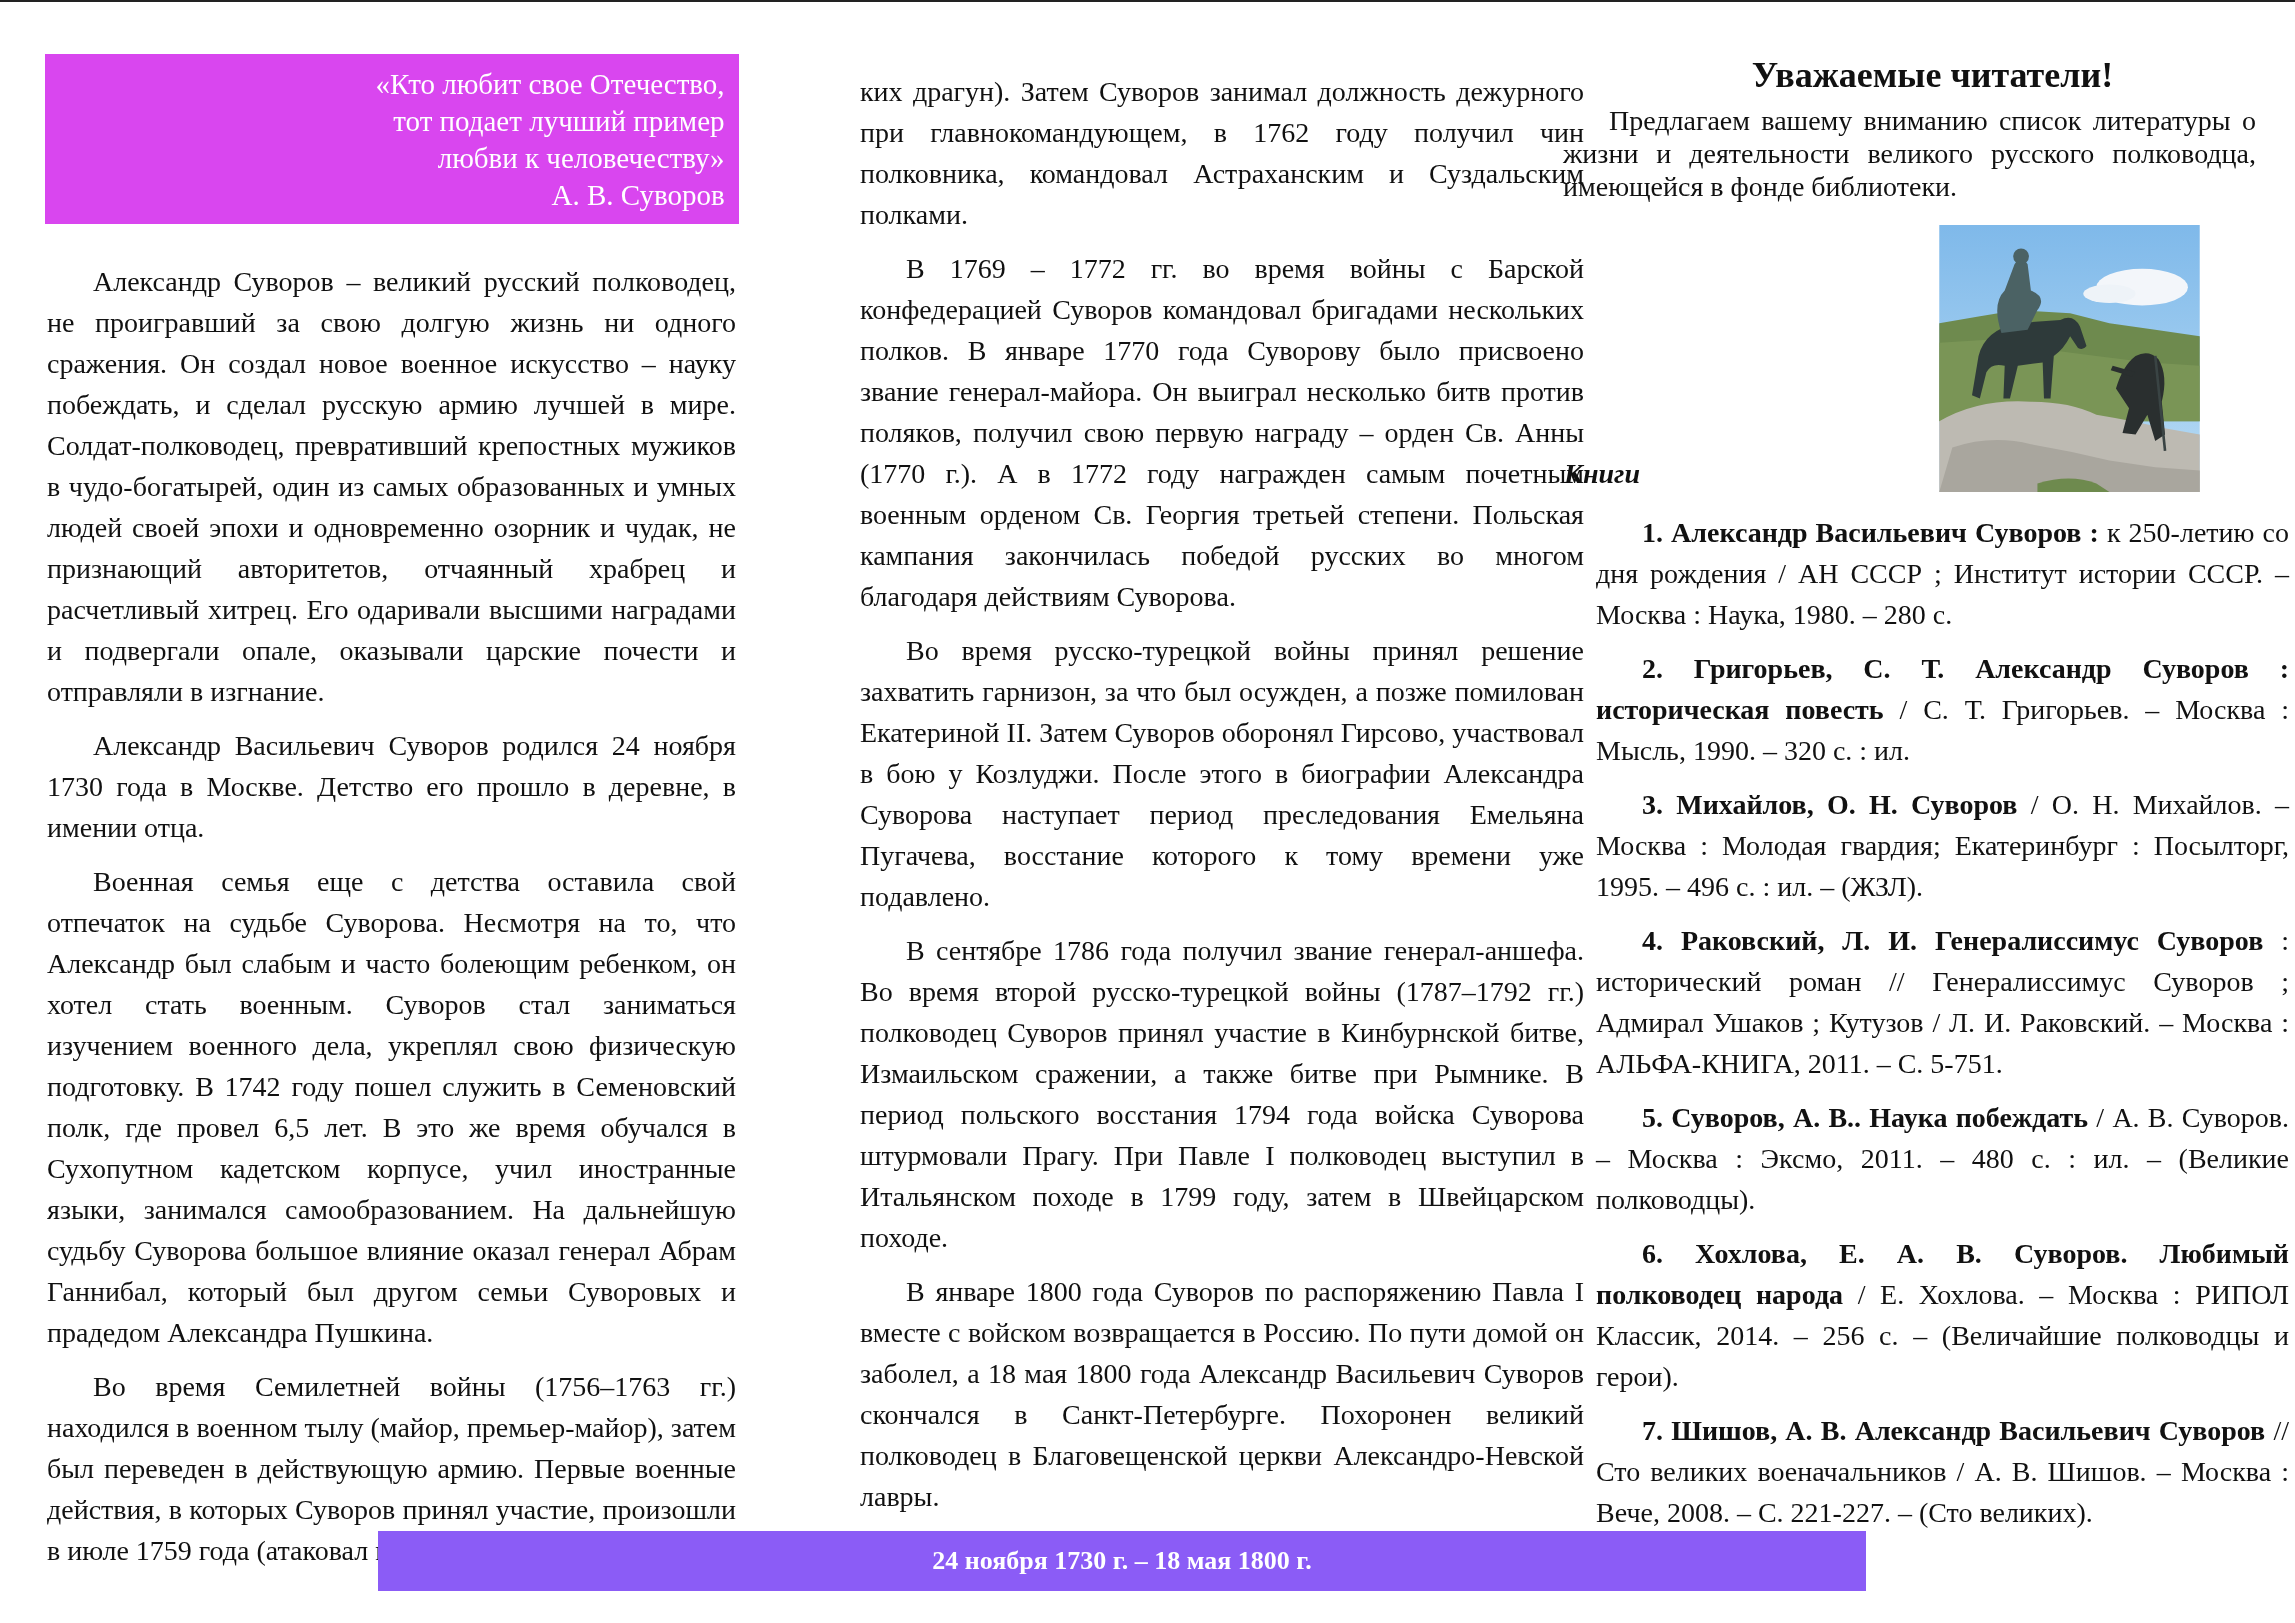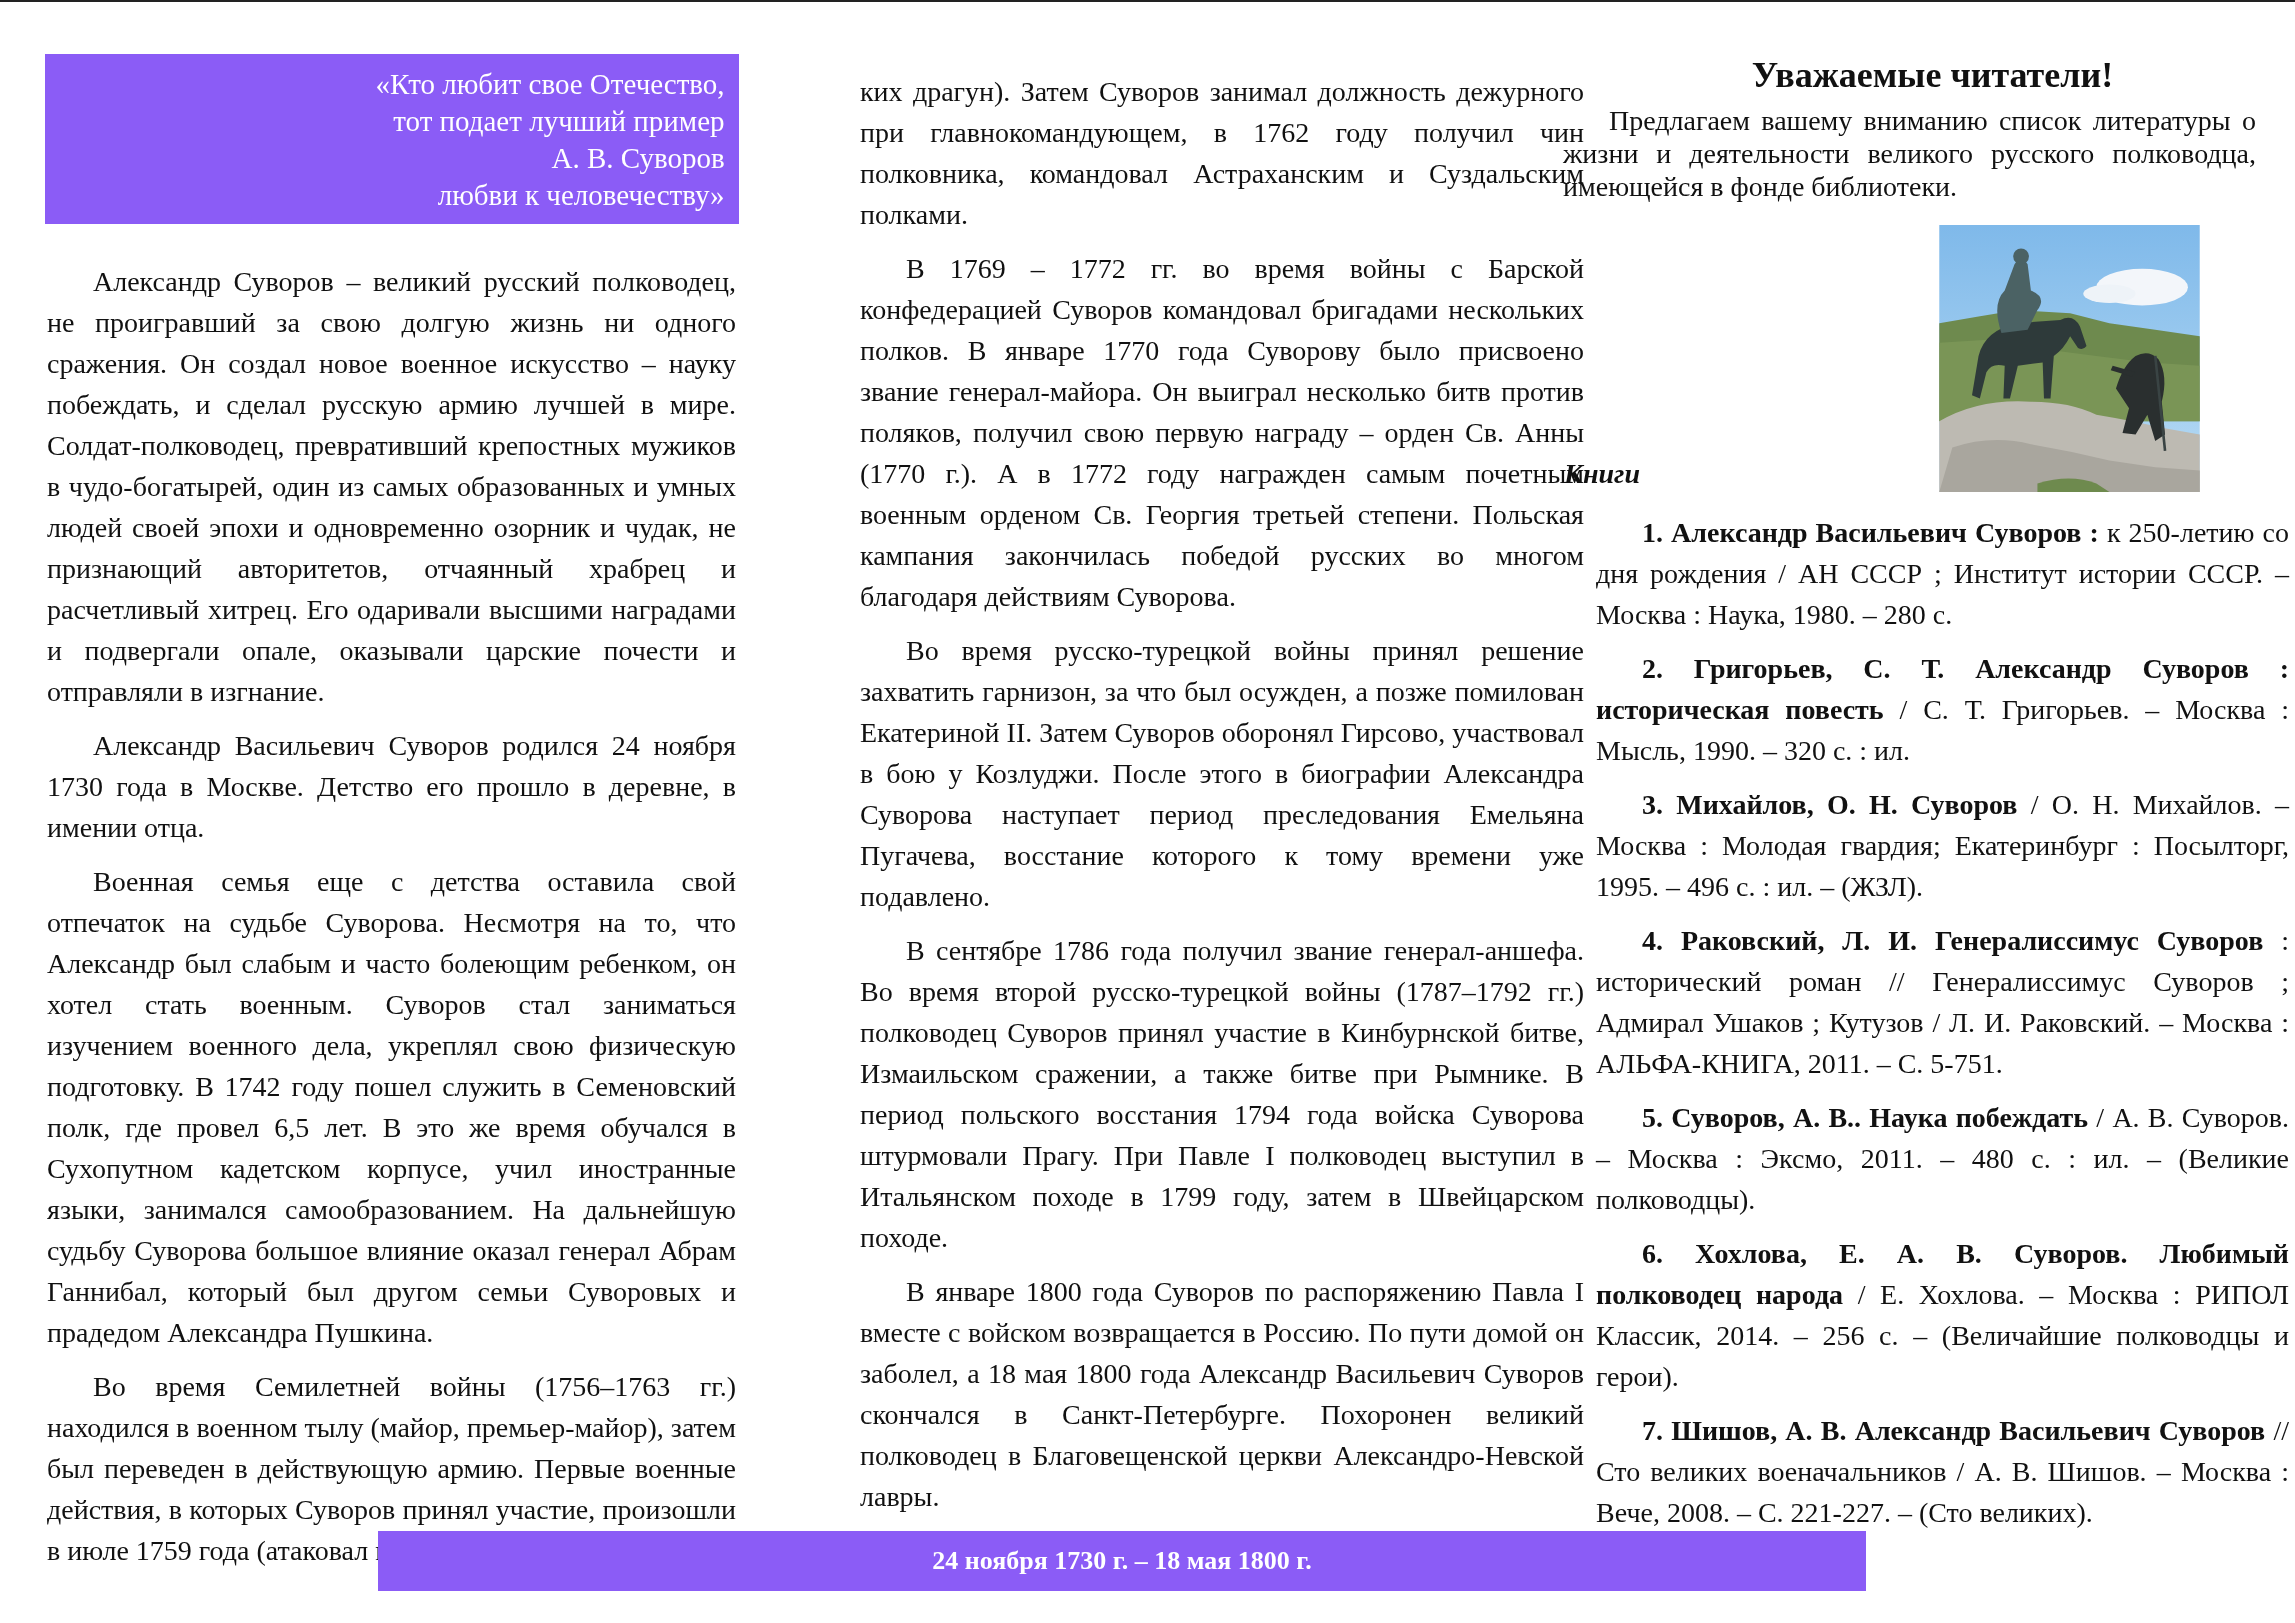--- a/index.html
+++ b/index.html
@@ -6,21 +6,21 @@
   body { width: 2295px; height: 1623px; position: relative; overflow: hidden;
          font-family: "Liberation Serif", "DejaVu Serif", serif; color: #111; }
   .topline { position: absolute; left: 0; top: 0; width: 2295px; height: 2px; background: #222; }
   .col { position: absolute; font-size: 28px; line-height: 41px; text-align: justify; }
   .col p { margin: 0 0 13px 0; text-indent: 46px; hyphens: manual; }
   .col-left { left: 47px; top: 261px; width: 689px; }
   .col-mid  { left: 812px; top: 71px; width: 724px; margin-left: 48px; }
   .col-right { left: 1563px; top: 60px; width: 693px; }
   .col-mid p.cont { text-indent: 0; }
   .quote-box { position: absolute; left: 45px; top: 54px; width: 694px; height: 170px;
-               background: #8b5cf6; color: #ffffff; box-sizing: border-box;
+               background: #d946ef; color: #ffffff; box-sizing: border-box;
                padding: 11.8px 14.4px 0 0; text-align: right; font-size: 29px; line-height: 37px; }
   .quote-box div { white-space: nowrap; }
   .greeting-title { text-align: center; font-weight: bold; font-size: 36px; line-height: 31px; margin: 0; }
   .greeting-text { font-size: 28px; line-height: 33px; text-align: justify; text-indent: 46px; margin: 0 0 0 0; }
   .photo-wrap { position: absolute; left: 1939px; top: 225px; width: 261px; height: 267px; overflow: hidden; }
   .section-title { position: absolute; left: 1564px; top: 458px; font-style: italic; font-weight: bold; font-size: 28px; }
   .books { position: absolute; left: 1563px; top: 512px; width: 693px; font-size: 28px; line-height: 41px; text-align: justify; margin-left: 33px; }
   .books p { margin: 0 0 13px 0; text-indent: 46px; }
   .books b { font-weight: bold; }
   .banner { position: absolute; left: 378px; top: 1531px; width: 1488px; height: 60px;
@@ -28,22 +28,22 @@
             display: flex; align-items: center; justify-content: center; }
 </style>
 </head>
 <body>
 
 <div class="topline"></div>
 
 <div class="quote-box">
   <div>«Кто любит свое Отечество,</div>
   <div>тот подает лучший пример</div>
+  <div>любви к человечеству»</div>
   <div>А. В. Суворов</div>
-  <div>любви к человечеству»</div>
 </div>
 
 <div class="col col-left">
   <p>Александр Суворов – великий русский полководец, не проигравший за свою долгую жизнь ни одного сражения. Он создал новое военное искусство – науку побеждать, и сделал русскую армию лучшей в мире. Солдат-полководец, превративший крепостных мужиков в чудо-богатырей, один из самых образованных и умных людей своей эпохи и одновременно озорник и чудак, не признающий авторитетов, отчаянный храбрец и расчетливый хитрец. Его одаривали высшими наградами и подвергали опале, оказывали царские почести и отправляли в изгнание.</p>
   <p>Александр Васильевич Суворов родился 24 ноября 1730 года в Москве. Детство его прошло в деревне, в имении отца.</p>
   <p>Военная семья еще с детства оставила свой отпечаток на судьбе Суворова. Несмотря на то, что Александр был слабым и часто болеющим ребенком, он хотел стать военным. Суворов стал заниматься изучением военного дела, укреплял свою физическую подготовку. В 1742 году пошел служить в Семеновский полк, где провел 6,5 лет. В это же время обучался в Сухопутном кадетском корпусе, учил иностранные языки, занимался самообразованием. На дальнейшую судьбу Суворова большое влияние оказал генерал Абрам Ганнибал, который был другом семьи Суворовых и прадедом Александра Пушкина.</p>
   <p>Во время Семилетней войны (1756–1763 гг.) находился в военном тылу (майор, премьер-майор), затем был переведен в действующую армию. Первые военные действия, в которых Суворов принял участие, произошли в июле 1759 года (атаковал немец-</p>
 </div>
 
 <div class="col col-mid">

